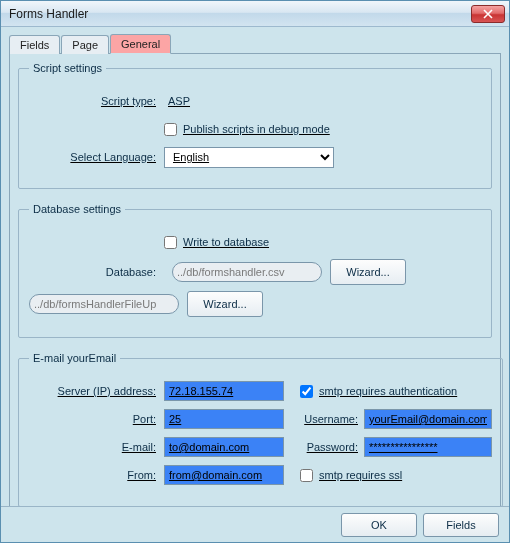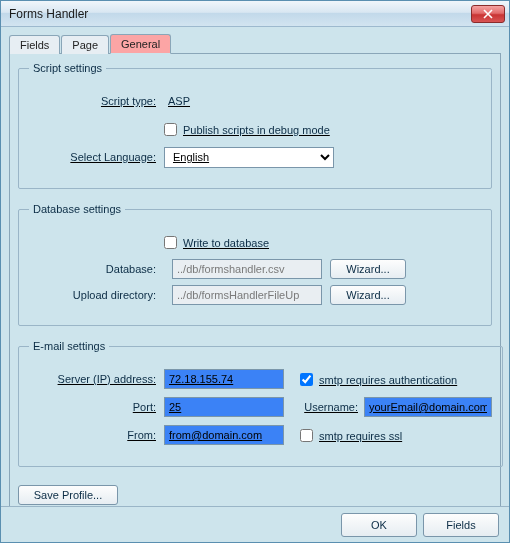--- a/index.html
+++ b/index.html
@@ -131,45 +131,45 @@
     height: 21px;
   }
   input[type="checkbox"] {
     width: 13px;
     height: 13px;
     margin: 0 6px 0 0;
     vertical-align: middle;
   }
   .chk-row {
     display: flex;
-    align-items: flex-end;
+    align-items: center;
   }
   .chk-label {
     color: #0b2c45;
   }
   .btn {
-    height: 20px;
+    height: 26px;
     min-width: 76px;
     padding: 0 12px;
     background: linear-gradient(to bottom, #fdfdfd, #e6edf2);
     border: 1px solid #7a96aa;
     border-radius: 3px;
     font-family: inherit;
     font-size: 11px;
     color: #0b2c45;
     cursor: pointer;
   }
   .db-row {
     display: flex;
     align-items: center;
     gap: 8px;
     margin: 6px 0;
   }
   .db-row .lbl { width: 135px; }
-  .db-row input[type="text"] { width: 150px; }
+  .db-row input[type="text"] { width: 150px; border-radius: 10px; }
   .email-grid .row { gap: 0; }
   .email-grid input[type="text"], .email-grid input[type="password"] {
     width: 120px;
   }
   .spacer { width: 16px; }
   .save-row {
     display: flex;
     justify-content: flex-start;
     padding: 4px 2px 0 0;
   }
@@ -240,47 +240,53 @@
             <input type="checkbox" style="">
             <span class="chk-label">Write to database</span>
           </div>
         </div>
         <div class="db-row">
           <div class="lbl">Database:</div>
           <input type="text" disabled="" value="../db/formshandler.csv" style="">
           <button class="btn">Wizard...</button>
         </div>
         <div class="db-row">
-          <div class="lbl">Upload directory:</div>
           <input type="text" disabled="" value="../db/formsHandlerFileUp" style="">
           <button class="btn">Wizard...</button>
         </div>
       </fieldset>
 
       <fieldset class="email-grid">
-        <legend>E-mail settings</legend>
+        <legend>E-mail yourEmail</legend>
 
         <div class="row">
           <div class="lbl">Server (IP) address:</div>
           <input type="text" value="72.18.155.74" style="">
           <div class="spacer"></div>
           <div class="chk-row">
             <input type="checkbox" checked="" style="">
             <span class="chk-label">smtp requires authentication</span>
           </div>
         </div>
 
         <div class="row">
           <div class="lbl">Port:</div>
           <input type="text" value="25" style="">
           <div class="spacer"></div>
           <div class="lbl-sm">Username:</div>
           <input type="text" style="width: 128px;" value="yourEmail@domain.com">
         </div>
 
+        <div class="row">
+          <div class="lbl">E-mail:</div>
+          <input type="text" value="to@domain.com" style="">
+          <div class="spacer"></div>
+          <div class="lbl-sm">Password:</div>
+          <input type="text" style="width: 128px;" value="****************">
+        </div>
 
         <div class="row">
           <div class="lbl">From:</div>
           <input type="text" value="from@domain.com" style="">
           <div class="spacer"></div>
           <div class="chk-row">
             <input type="checkbox" style="">
             <span class="chk-label">smtp requires ssl</span>
           </div>
         </div>

